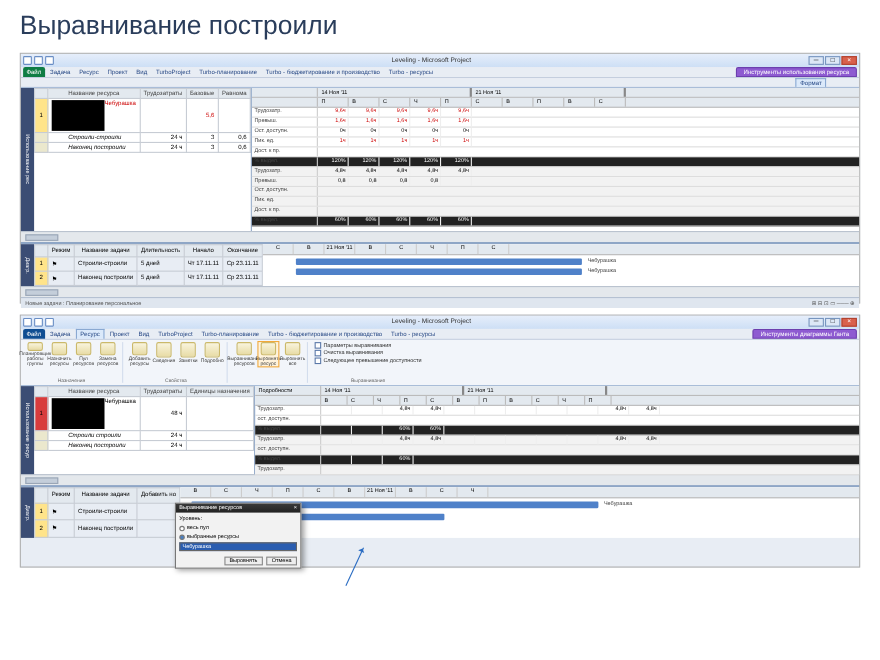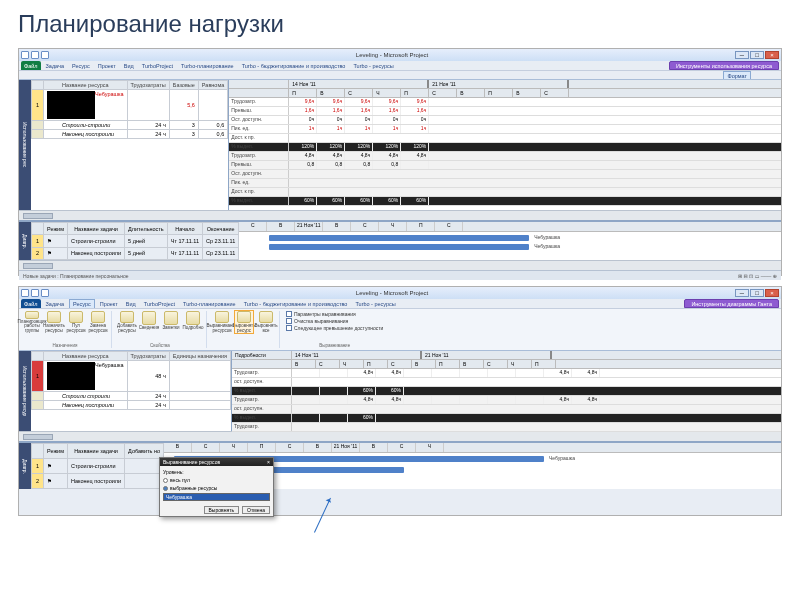--- a/index.html
+++ b/index.html
@@ -67,21 +67,21 @@
   .radio { width:5px; height:5px; border:1px solid #777; border-radius:50%; background:#fff; }
   .dialog .sel { border:1px solid #666; background:#fff; padding:0 2px; margin-top:2px; }
   .dlg-btns { display:flex; justify-content:flex-end; gap:3px; padding:2px 3px; }
   .dlg-btn { border:1px solid #888; background:#eee; padding:0 4px; }
   .arrow { position:absolute; width:1px; height:38px; background:#2a6cc2; left:330px; top:498px; transform:rotate(25deg); transform-origin:top; }
   .arrow::before { content:""; position:absolute; top:-2px; left:-3px; border:3px solid transparent; border-bottom-color:#2a6cc2; }
 </style>
 </head>
 <body>
 
-<div class="slide-title">Планирование нагрузки</div>
+<div class="slide-title">Выравнивание построили</div>
 
 <div class="app-shot" style="height:228px;">
   <div class="titlebar">
     <div class="tbl">
         <span class="icon"></span>
         <span class="icon"></span>
         <span class="icon"></span>
       </div>
     <span class="wtitle">Leveling - Microsoft Project</span>
     <div class="winbtns">

